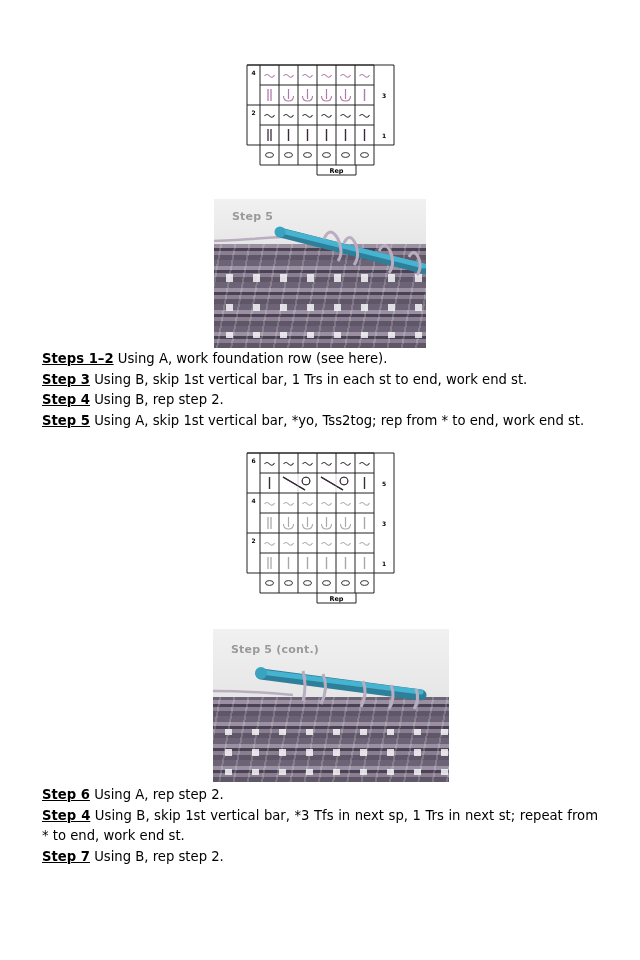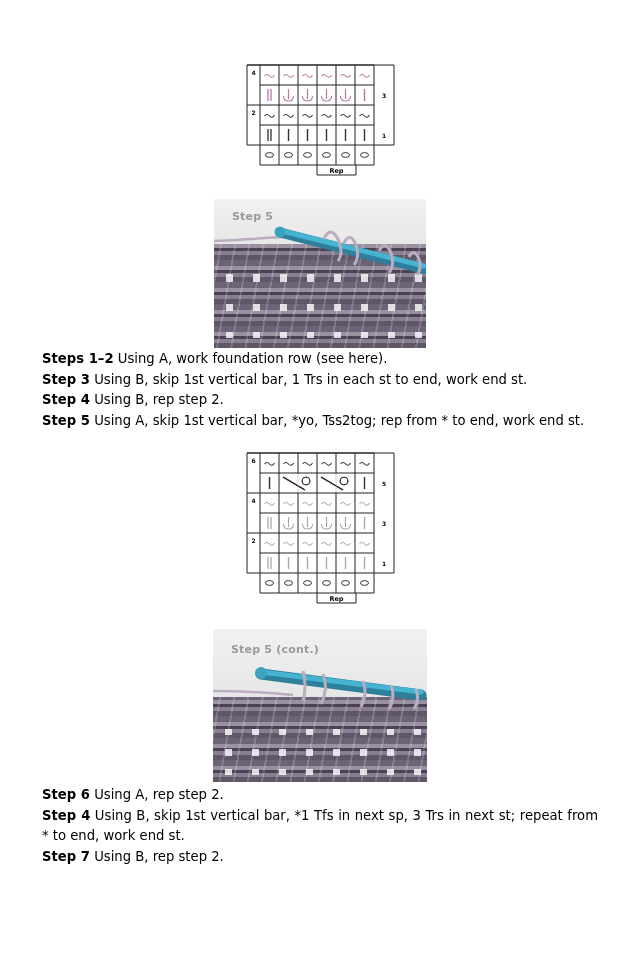--- a/index.html
+++ b/index.html
@@ -19,21 +19,21 @@
     }
     .photo .gaps { position:absolute; left:0; right:0;
       background:repeating-linear-gradient(90deg, transparent 0 12px, rgba(245,245,248,0.85) 12px 19px, transparent 19px 27px);
     }
     .photo .caption { position:absolute; font-family:"DejaVu Sans", sans-serif; font-weight:bold; font-size:11px; color:#9a9a9a; letter-spacing:0.2px; }
     .photo svg { position:absolute; left:0; top:0; }
 
     
     .steps { position:absolute; left:42px; width:556px; font-family:"DejaVu Sans", sans-serif; font-size:13.2px; line-height:20.5px; }
     .step { margin:0; text-align:justify; }
-    .step b { font-weight:bold; }
+    .step b { font-weight:bold;text-decoration:underline; }
   </style>
 </head>
 <body>
 
 <div class="chart" id="chart-1" style="left:247px; top:65px;">
     <svg width="149" height="114">
       <line x1="0" y1="0" x2="147" y2="0" stroke="#222" stroke-width="1"></line>
       <line x1="0" y1="0" x2="0" y2="80" stroke="#222" stroke-width="1"></line>
       <line x1="147" y1="0" x2="147" y2="80" stroke="#222" stroke-width="1"></line>
       <line x1="13" y1="0" x2="127" y2="0" stroke="#222" stroke-width="1"></line>
@@ -211,21 +211,21 @@
       <ellipse cx="117.5" cy="130" rx="4" ry="2.4" stroke="#333" stroke-width="1" fill="none"></ellipse>
       <line x1="51" y1="20.8" x2="51" y2="39.2" stroke="#fff" stroke-width="1.6"></line>
       <path d="M36 24 L58 37" stroke="#3a2b3a" stroke-width="1.3" fill="none"></path>
       <circle cx="59" cy="28" r="3.8" stroke="#3a2b3a" stroke-width="1.1" fill="#fff"></circle>
       <line x1="89" y1="20.8" x2="89" y2="39.2" stroke="#fff" stroke-width="1.6"></line>
       <path d="M74 24 L96 37" stroke="#3a2b3a" stroke-width="1.3" fill="none"></path>
       <circle cx="97" cy="28" r="3.8" stroke="#3a2b3a" stroke-width="1.1" fill="#fff"></circle>
     </svg>
   </div>
 
-<div class="photo" style="left:213px; top:629px; width:214px; height:153px;">
+<div class="photo" style="left:213px; top:629px; width:236px; height:153px;">
   <div class="sky" style="height:70px;"></div>
   <div class="fabric" style="top:68px;"></div>
   <div class="gaps" style="top:100px; height:6px;"></div>
   <div class="gaps" style="top:120px; height:7px;"></div>
   <div class="gaps" style="top:140px; height:6px;"></div>
   <svg width="214" height="153">
     <path d="M0 62 C30 62 60 64 80 66" stroke="#b9adbf" stroke-width="2.5" fill="none"></path>
     <path d="M48 45 L208 66" stroke="#2e7f99" stroke-width="11" stroke-linecap="round"></path>
     <path d="M48 43 L208 63" stroke="#46b3d1" stroke-width="5" stroke-linecap="round"></path>
     <circle cx="48" cy="44" r="6" fill="#3aa3c0"></circle>
@@ -233,15 +233,15 @@
     <path d="M110 45 q6 14 -2 30" stroke="#b9adbf" stroke-width="3" fill="none"></path>
     <path d="M150 52 q5 12 -2 26" stroke="#b9adbf" stroke-width="3" fill="none"></path>
     <path d="M178 56 q5 12 -2 24" stroke="#b9adbf" stroke-width="3" fill="none"></path>
     <path d="M203 60 q4 10 -2 20" stroke="#b9adbf" stroke-width="3" fill="none"></path>
   </svg>
   <div class="caption" style="left:18px; top:14px;">Step 5 (cont.)</div>
 </div>
 
 <div class="steps" id="steps-2" style="top:785px;">
     <p class="step"><b>Step 6</b><span> Using A, rep step 2.</span></p>
-    <p class="step"><b>Step 4</b><span> Using B, skip 1st vertical bar, *1 Tfs in next sp, 3 Trs in next st; repeat from * to end, work end st.</span></p>
+    <p class="step"><b>Step 4</b><span> Using B, skip 1st vertical bar, *3 Tfs in next sp, 1 Trs in next st; repeat from * to end, work end st.</span></p>
     <p class="step"><b>Step 7</b><span> Using B, rep step 2.</span></p>
   </div>
 
 </body></html>

